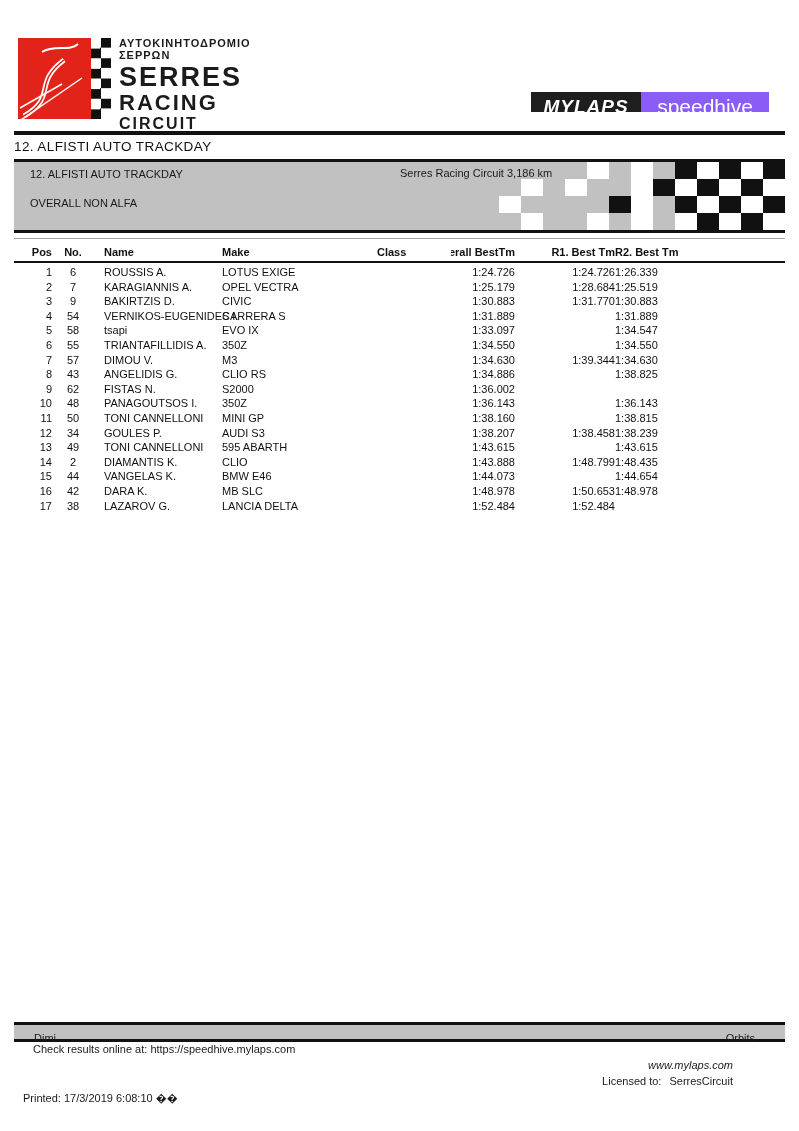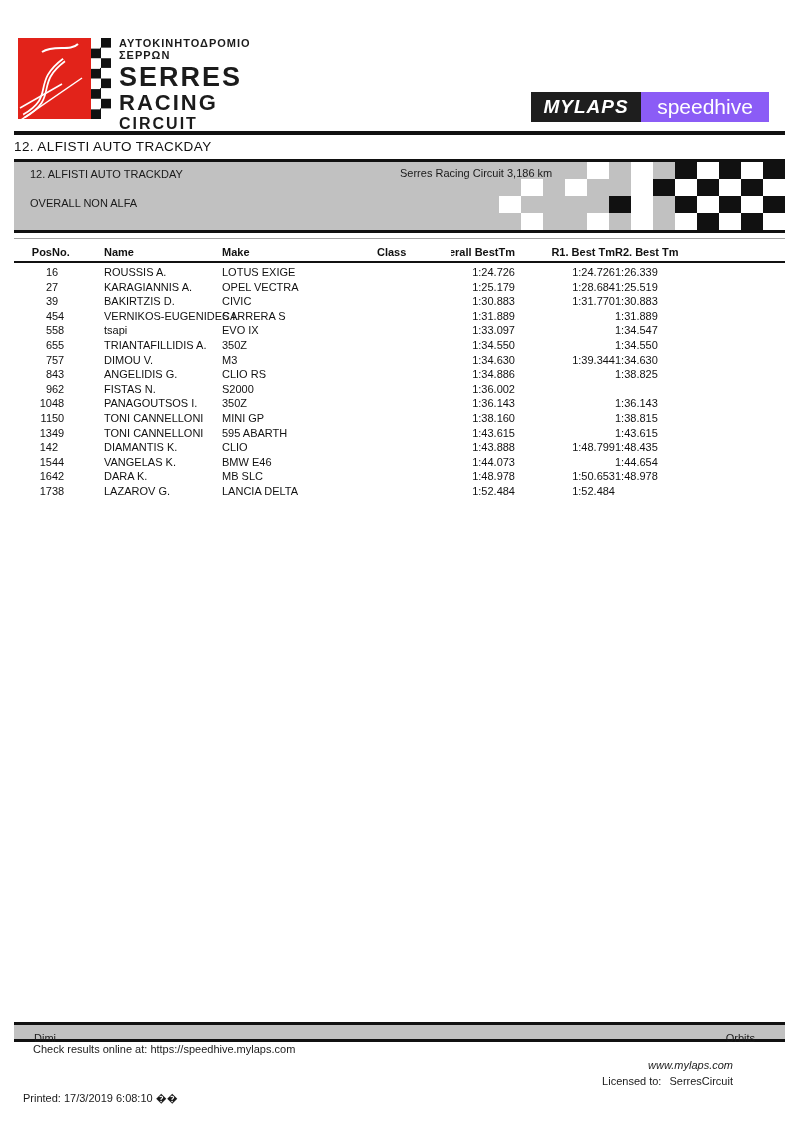--- a/index.html
+++ b/index.html
@@ -13,21 +13,21 @@
   .logo-checker { left:91px; top:22px; width:20px; height:81px;
     background:repeating-conic-gradient(#111 0% 25%, #fff 25% 50%);
     background-size:20px 20.25px; }
   .logo-text { left:119px; top:22px; line-height:1; letter-spacing:1px; color:#1b1b1b; }
   .logo-greek1 { font-size:11px; font-weight:700; }
   .logo-greek2 { font-size:11px; font-weight:700; margin-top:1px; }
   .logo-big1 { font-size:27px; font-weight:800; letter-spacing:2px; margin-top:3px; }
   .logo-big2 { font-size:22px; font-weight:800; letter-spacing:2px; margin-top:1px; }
   .logo-big3 { font-size:16px; font-weight:800; letter-spacing:2px; margin-top:2px; }
 
-  .brand { left:531px; top:76px; display:flex; height:30px; }
+  .brand { left:531px; top:76px; display:flex; height:20px; }
   .brand-mylaps { background:#1e1e1e; color:#fff; width:110px; text-align:center;
     font-style:italic; font-weight:800; font-size:19px; line-height:30px; letter-spacing:1px; }
   .brand-speedhive { background:#8b5cf6; color:#fff; width:128px; text-align:center;
     font-weight:400; font-size:21px; line-height:29px; }
 
   
   .rule-top { left:14px; top:115px; width:771px; height:4px; background:#111; }
   .page-title { left:14px; top:123px; font-size:13.5px; letter-spacing:.4px; color:#111; }
   .rule-mid { left:14px; top:143px; width:771px; height:3px; background:#111; }
 
@@ -42,21 +42,21 @@
   .chk-G { background:transparent; } .chk-W { background:#fff; } .chk-B { background:#111; }
 
   
   .thin-line { left:14px; top:222px; width:771px; height:1px; background:#a3a3a3; }
   .thead { left:14px; top:230px; width:771px; display:flex; font-size:11px; font-weight:700; }
   .thead-rule { left:14px; top:245px; width:771px; height:2px; background:#111; }
   .tbody { left:14px; top:249px; width:771px; }
   .trow { display:flex; height:14.6px; line-height:14.6px; font-size:11px; }
   .tcell { display:block; white-space:nowrap; overflow:visible; }
   .c-pos { width:38px; text-align:right; }
-  .c-no { width:42px; text-align:left; }
+  .c-no { width:42px; text-align:center; }
   .c-name { width:128px; padding-left:10px; }
   .c-make { width:155px; }
   .c-class { width:53px; }
   .c-overall { width:85px; text-align:right; }
   .c-r1 { width:100px; text-align:right; }
   .c-r2 { width:102px; text-align:left; }
   .clipbox { position:relative; display:inline-block; width:64px; height:14px; overflow:hidden; vertical-align:top; }
   .cliptext { position:absolute; right:0; top:0; white-space:nowrap; }
 
   
@@ -277,20 +277,30 @@
       <span class="tcell c-pos">11</span>
       <span class="tcell c-no">50</span>
       <span class="tcell c-name">TONI CANNELLONI</span>
       <span class="tcell c-make">MINI GP</span>
       <span class="tcell c-class"></span>
       <span class="tcell c-overall">1:38.160</span>
       <span class="tcell c-r1"></span>
       <span class="tcell c-r2">1:38.815</span>
     </div>
     <div class="trow">
+      <span class="tcell c-pos">12</span>
+      <span class="tcell c-no">34</span>
+      <span class="tcell c-name">GOULES P.</span>
+      <span class="tcell c-make">AUDI S3</span>
+      <span class="tcell c-class"></span>
+      <span class="tcell c-overall">1:38.207</span>
+      <span class="tcell c-r1">1:38.458</span>
+      <span class="tcell c-r2">1:38.239</span>
+    </div>
+    <div class="trow">
       <span class="tcell c-pos">13</span>
       <span class="tcell c-no">49</span>
       <span class="tcell c-name">TONI CANNELLONI</span>
       <span class="tcell c-make">595 ABARTH</span>
       <span class="tcell c-class"></span>
       <span class="tcell c-overall">1:43.615</span>
       <span class="tcell c-r1"></span>
       <span class="tcell c-r2">1:43.615</span>
     </div>
     <div class="trow">

